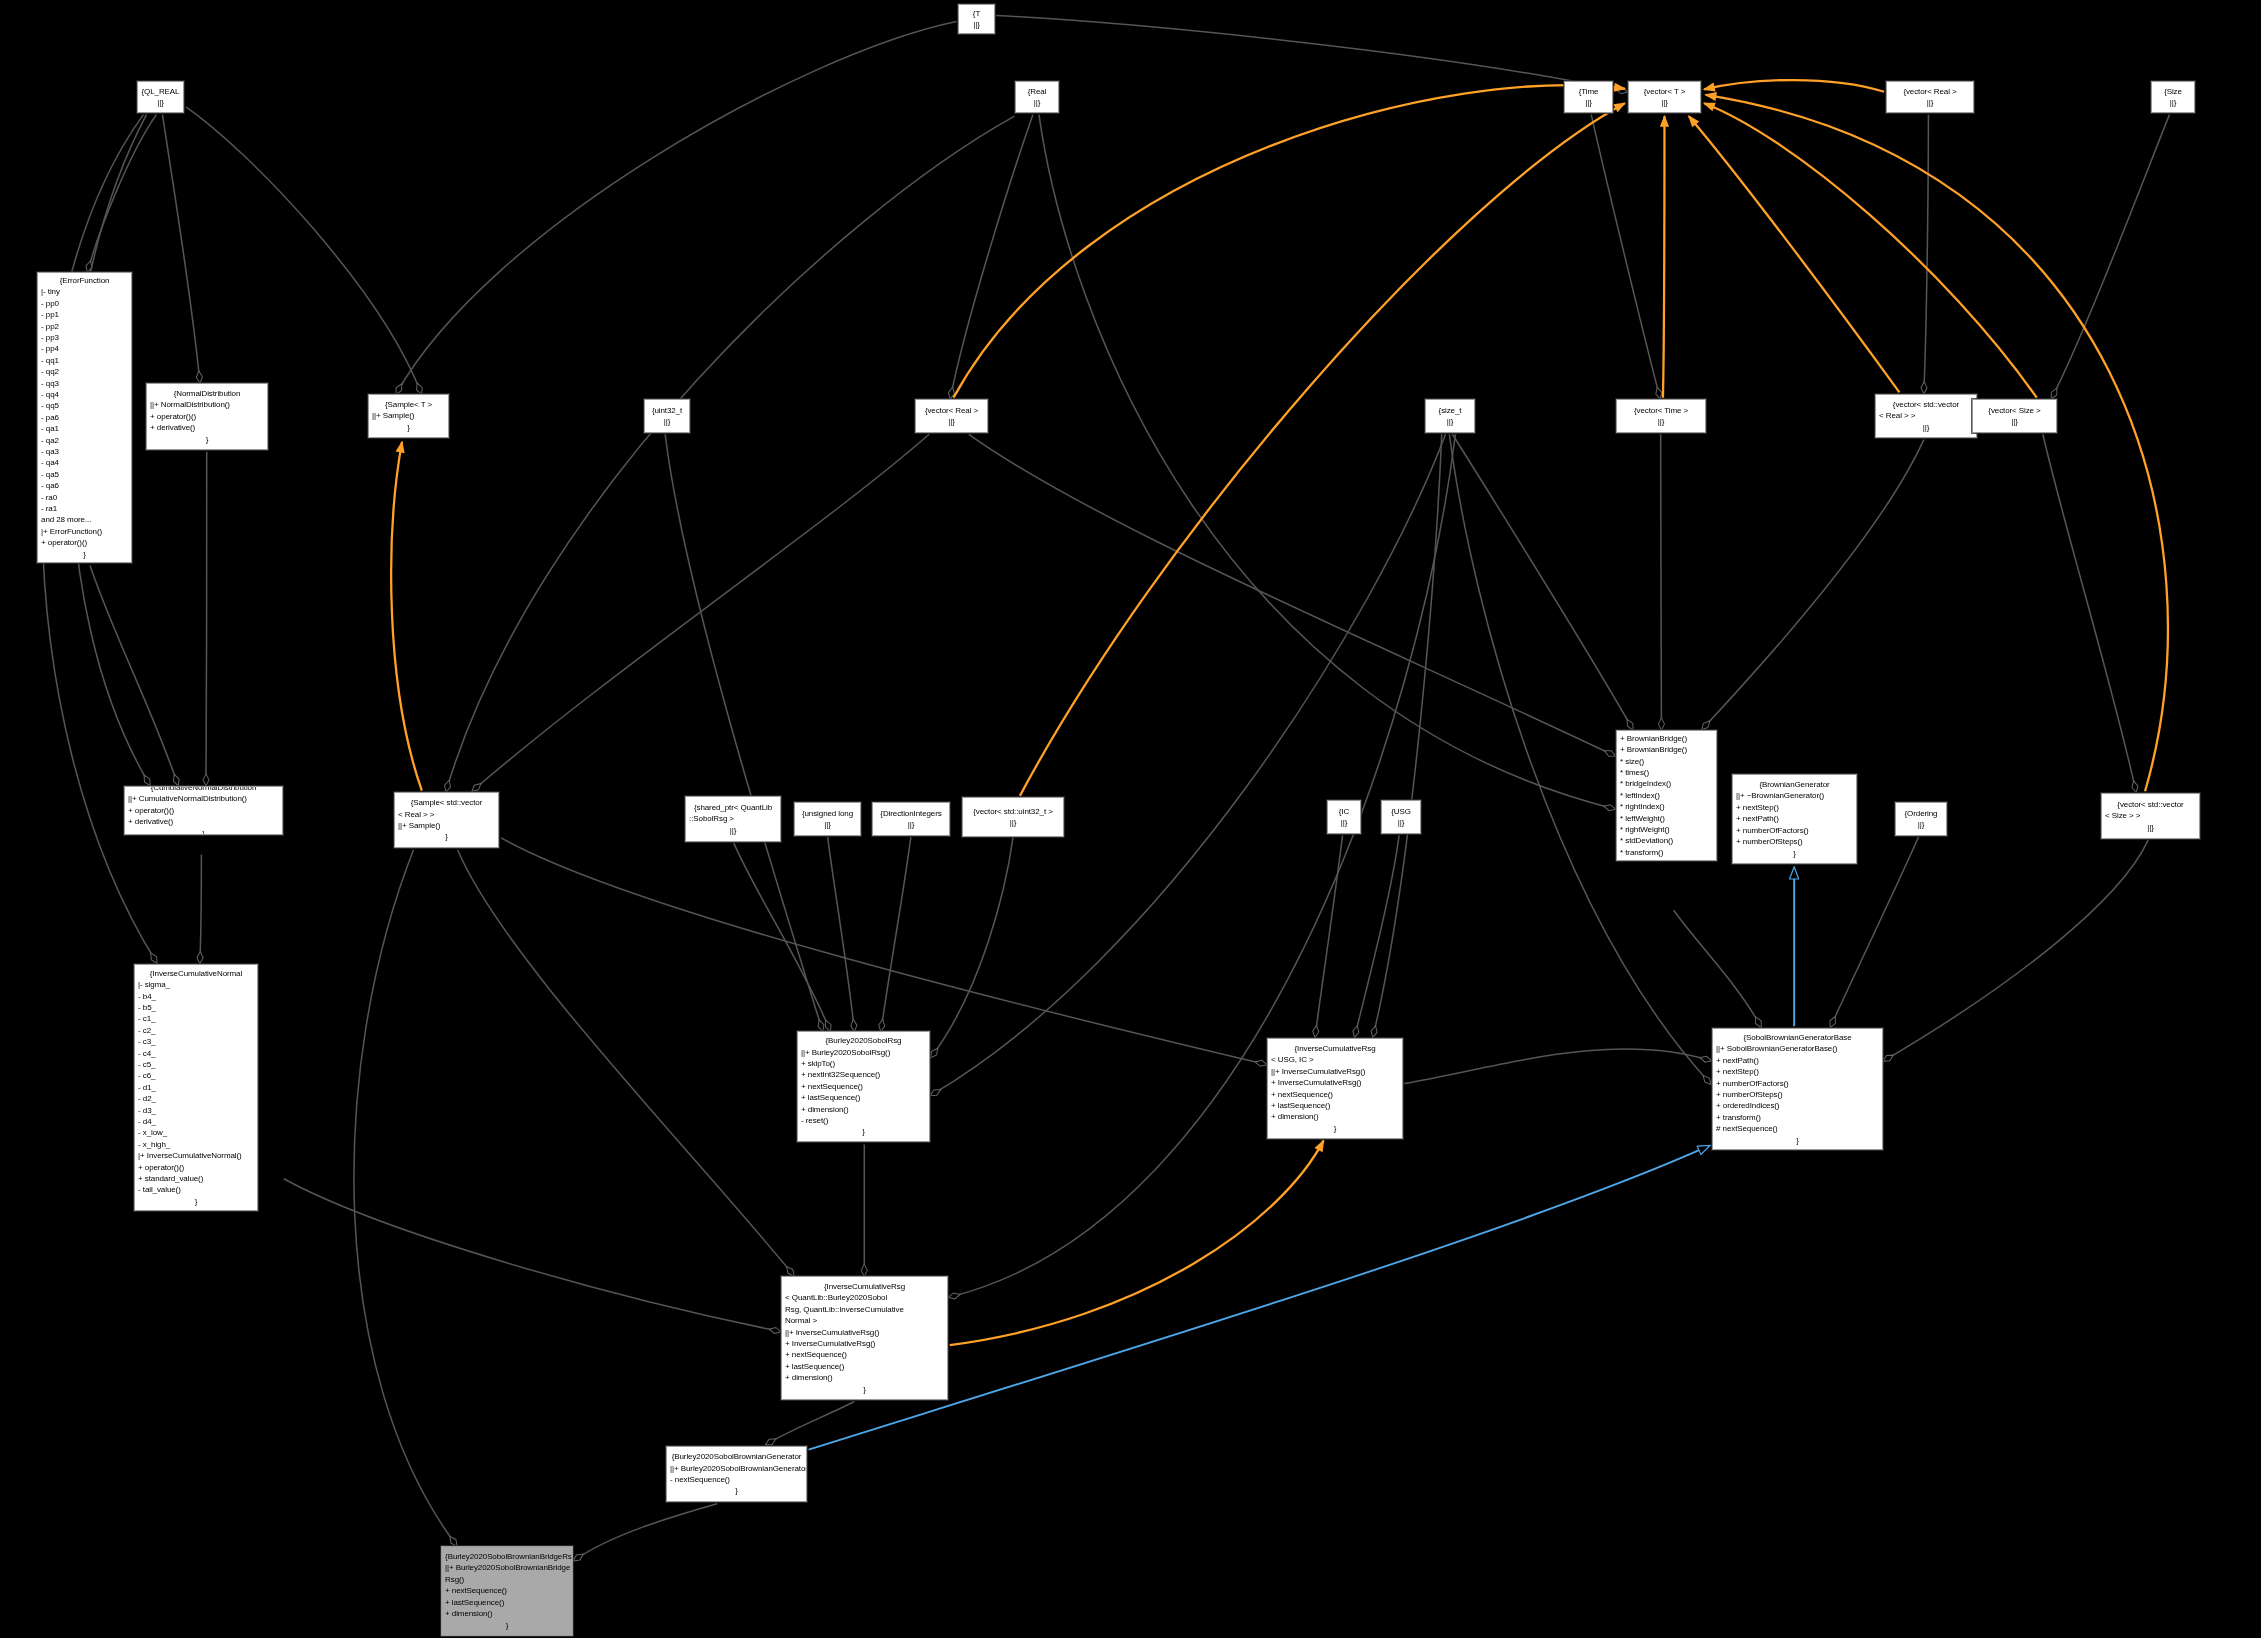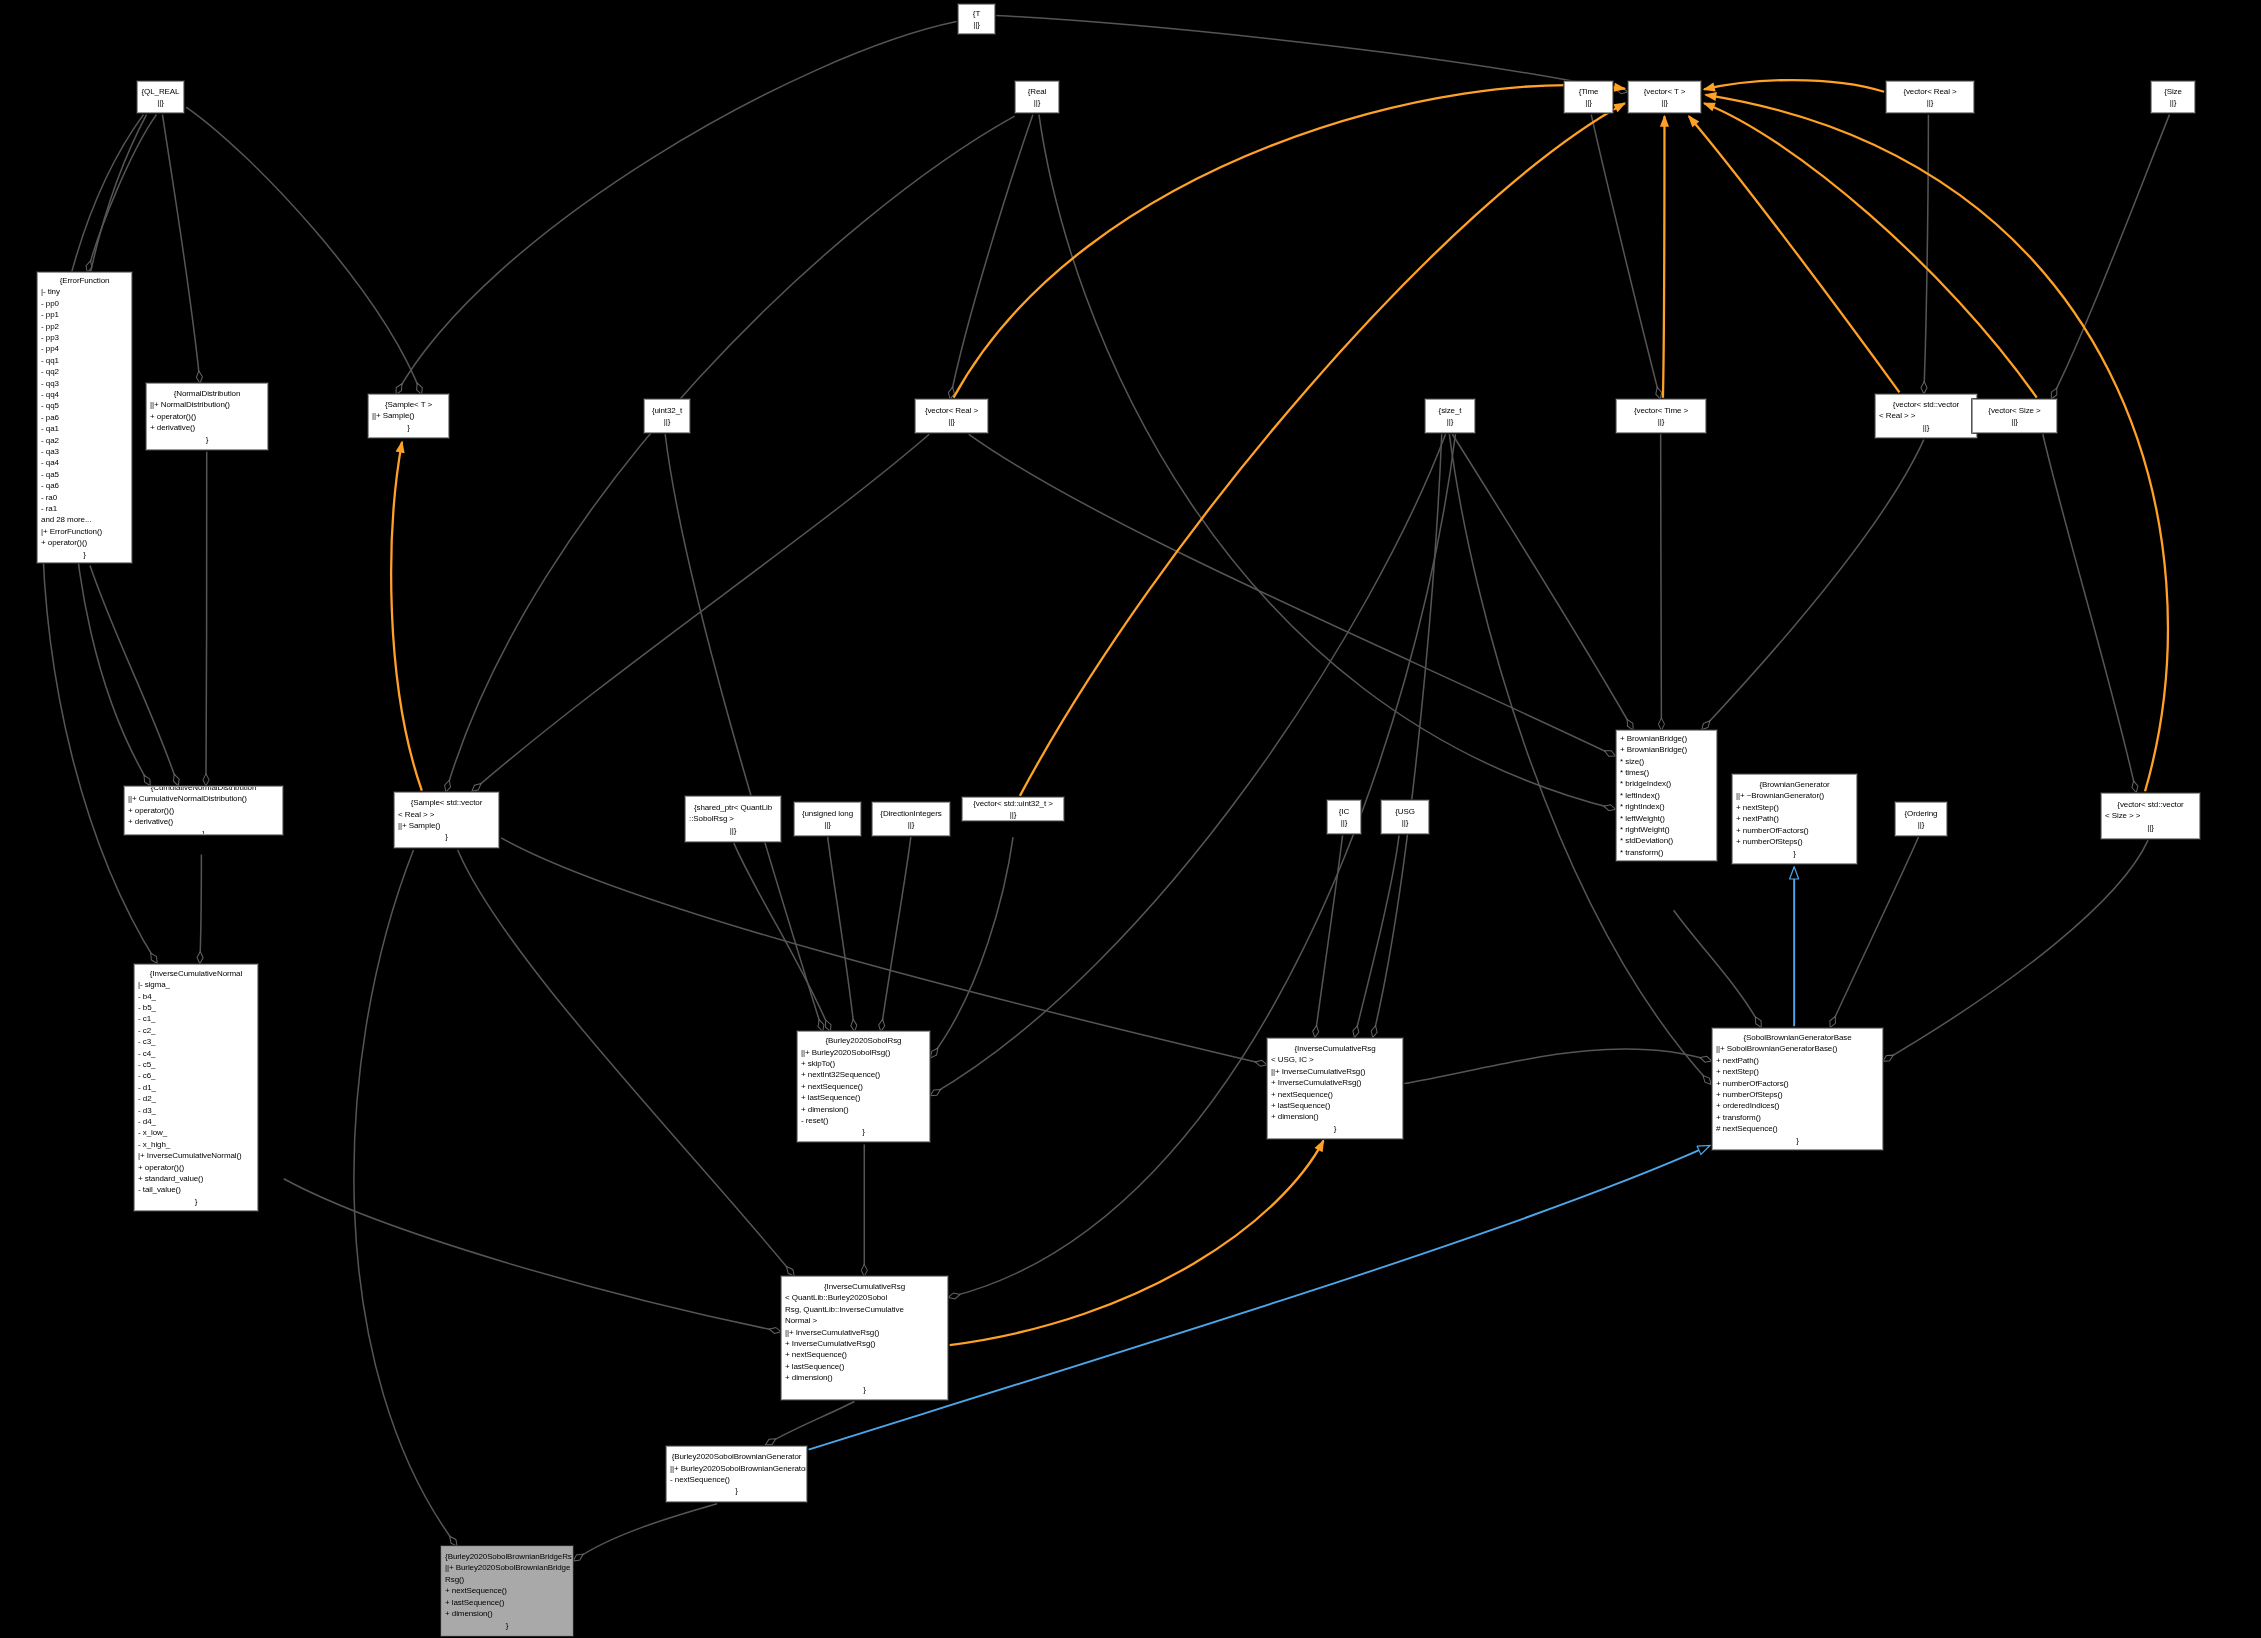--- a/index.html
+++ b/index.html
@@ -208,29 +208,29 @@
       <div class="ln ln-last">||}</div>
     </div>
   <div class="node" style="left:794px;top:802px;width:67px;height:34px">
       <div class="ln ln-first">{unsigned long</div>
       <div class="ln ln-last">||}</div>
     </div>
   <div class="node" style="left:872px;top:802px;width:78px;height:34px">
       <div class="ln ln-first">{DirectionIntegers</div>
       <div class="ln ln-last">||}</div>
     </div>
-  <div class="node" style="left:962px;top:797px;width:102px;height:24px">
+  <div class="node" style="left:962px;top:797px;width:102px;height:40px">
       <div class="ln ln-first">{vector&lt; std::uint32_t &gt;</div>
       <div class="ln ln-last">||}</div>
     </div>
   <div class="node" style="left:1327px;top:800px;width:34px;height:34px">
       <div class="ln ln-first">{IC</div>
       <div class="ln ln-last">||}</div>
     </div>
-  <div class="node" style="left:1381px;top:800px;width:48px;height:34px">
+  <div class="node" style="left:1381px;top:800px;width:40px;height:34px">
       <div class="ln ln-first">{USG</div>
       <div class="ln ln-last">||}</div>
     </div>
   <div class="node" style="left:1616px;top:730px;width:101px;height:131px">
       <div class="ln ln-first">{BrownianBridge</div>
       <div class="ln">||+ BrownianBridge()</div>
       <div class="ln">+ BrownianBridge()</div>
       <div class="ln">+ BrownianBridge()</div>
       <div class="ln">* size()</div>
       <div class="ln">* times()</div>

